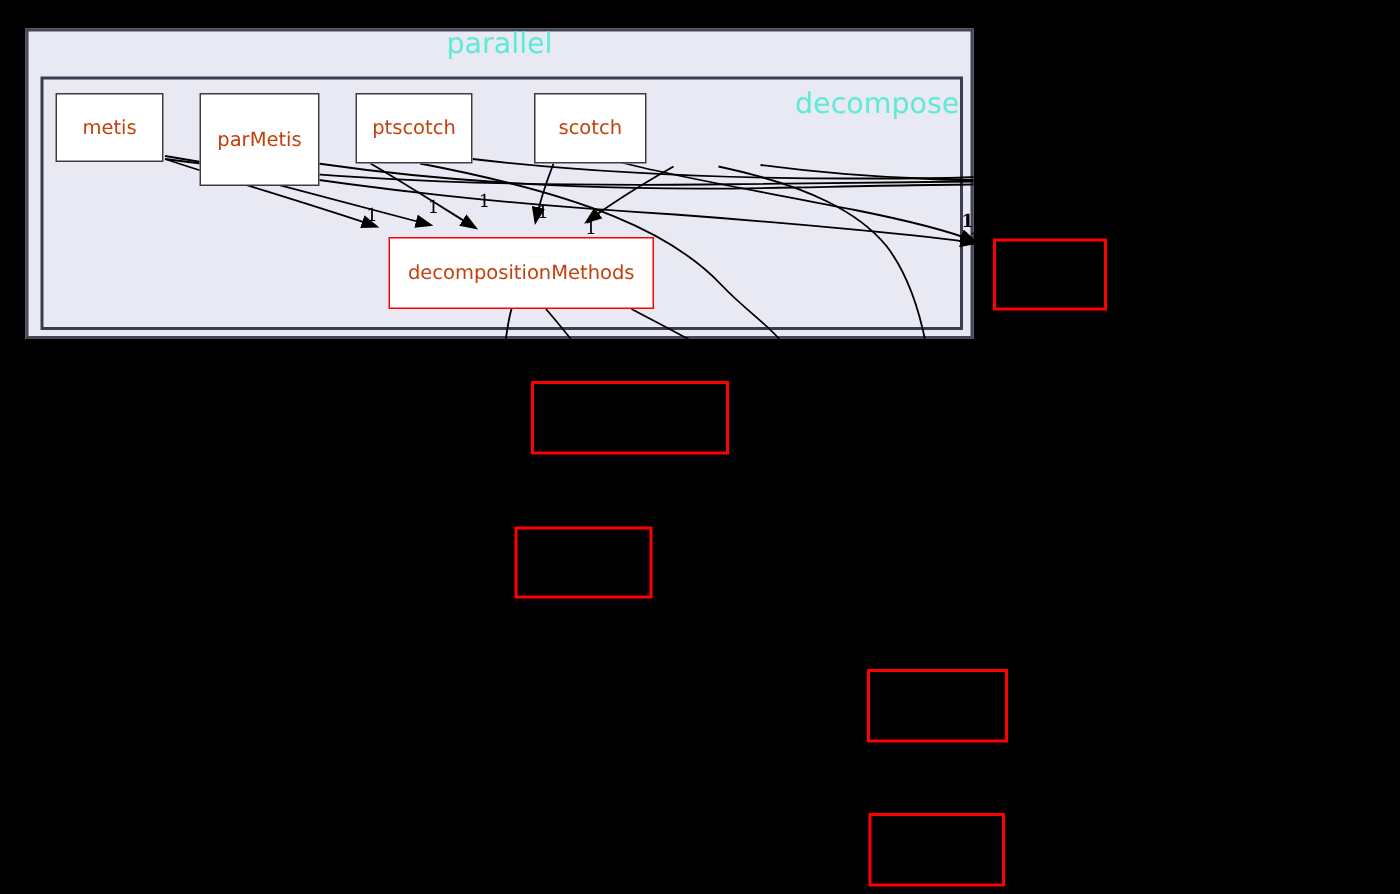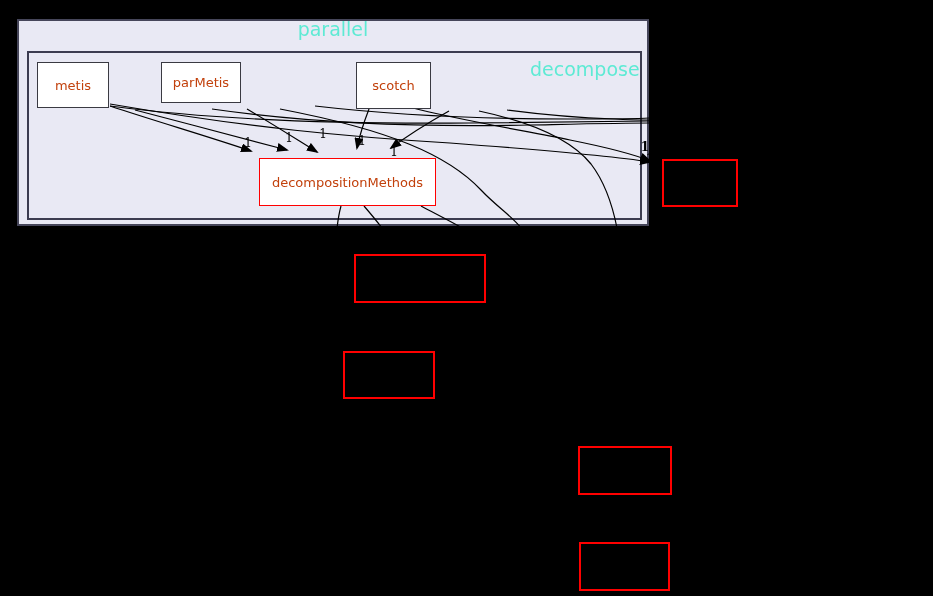--- a/index.html
+++ b/index.html
@@ -67,21 +67,22 @@
       <path d="M341,206 C339,213 338,220 337,228"></path>
       <path d="M364,206 C370,213 376,220 382,228"></path>
       <path d="M421,206 C436,214 450,221 464,229"></path>
     </g>
   </svg>
 
   <div class="cluster-label" style="left:17px;top:20px;width:632px;">parallel</div>
   <div class="cluster-label" style="left:530px;top:60px;width:100px;">decompose</div>
 
   <div class="dir-node" style="left:37px;top:62px;width:72px;height:46px;">metis</div>
-  <div class="dir-node" style="left:133px;top:62px;width:80px;height:41px;margin-left:28px;">parMetis</div>
+  <div class="dir-node" style="left:133px;top:62px;width:80px;height:62px;">parMetis</div>
+  <div class="dir-node" style="left:237px;top:62px;width:78px;height:47px;">ptscotch</div>
   <div class="dir-node" style="left:356px;top:62px;width:75px;height:47px;">scotch</div>
   <div class="dir-node highlight" style="left:259px;top:158px;width:177px;height:48px;">decompositionMethods</div>
 
   <div class="ext-node" style="left:662px;top:159px;width:76px;height:48px;"></div>
   <div class="ext-node" style="left:354px;top:254px;width:132px;height:49px;"></div>
   <div class="ext-node" style="left:343px;top:351px;width:92px;height:48px;"></div>
   <div class="ext-node" style="left:578px;top:446px;width:94px;height:49px;"></div>
   <div class="ext-node" style="left:579px;top:542px;width:91px;height:49px;"></div>
 
   <span class="edge-label" style="left:248px;top:143px;">1</span>

